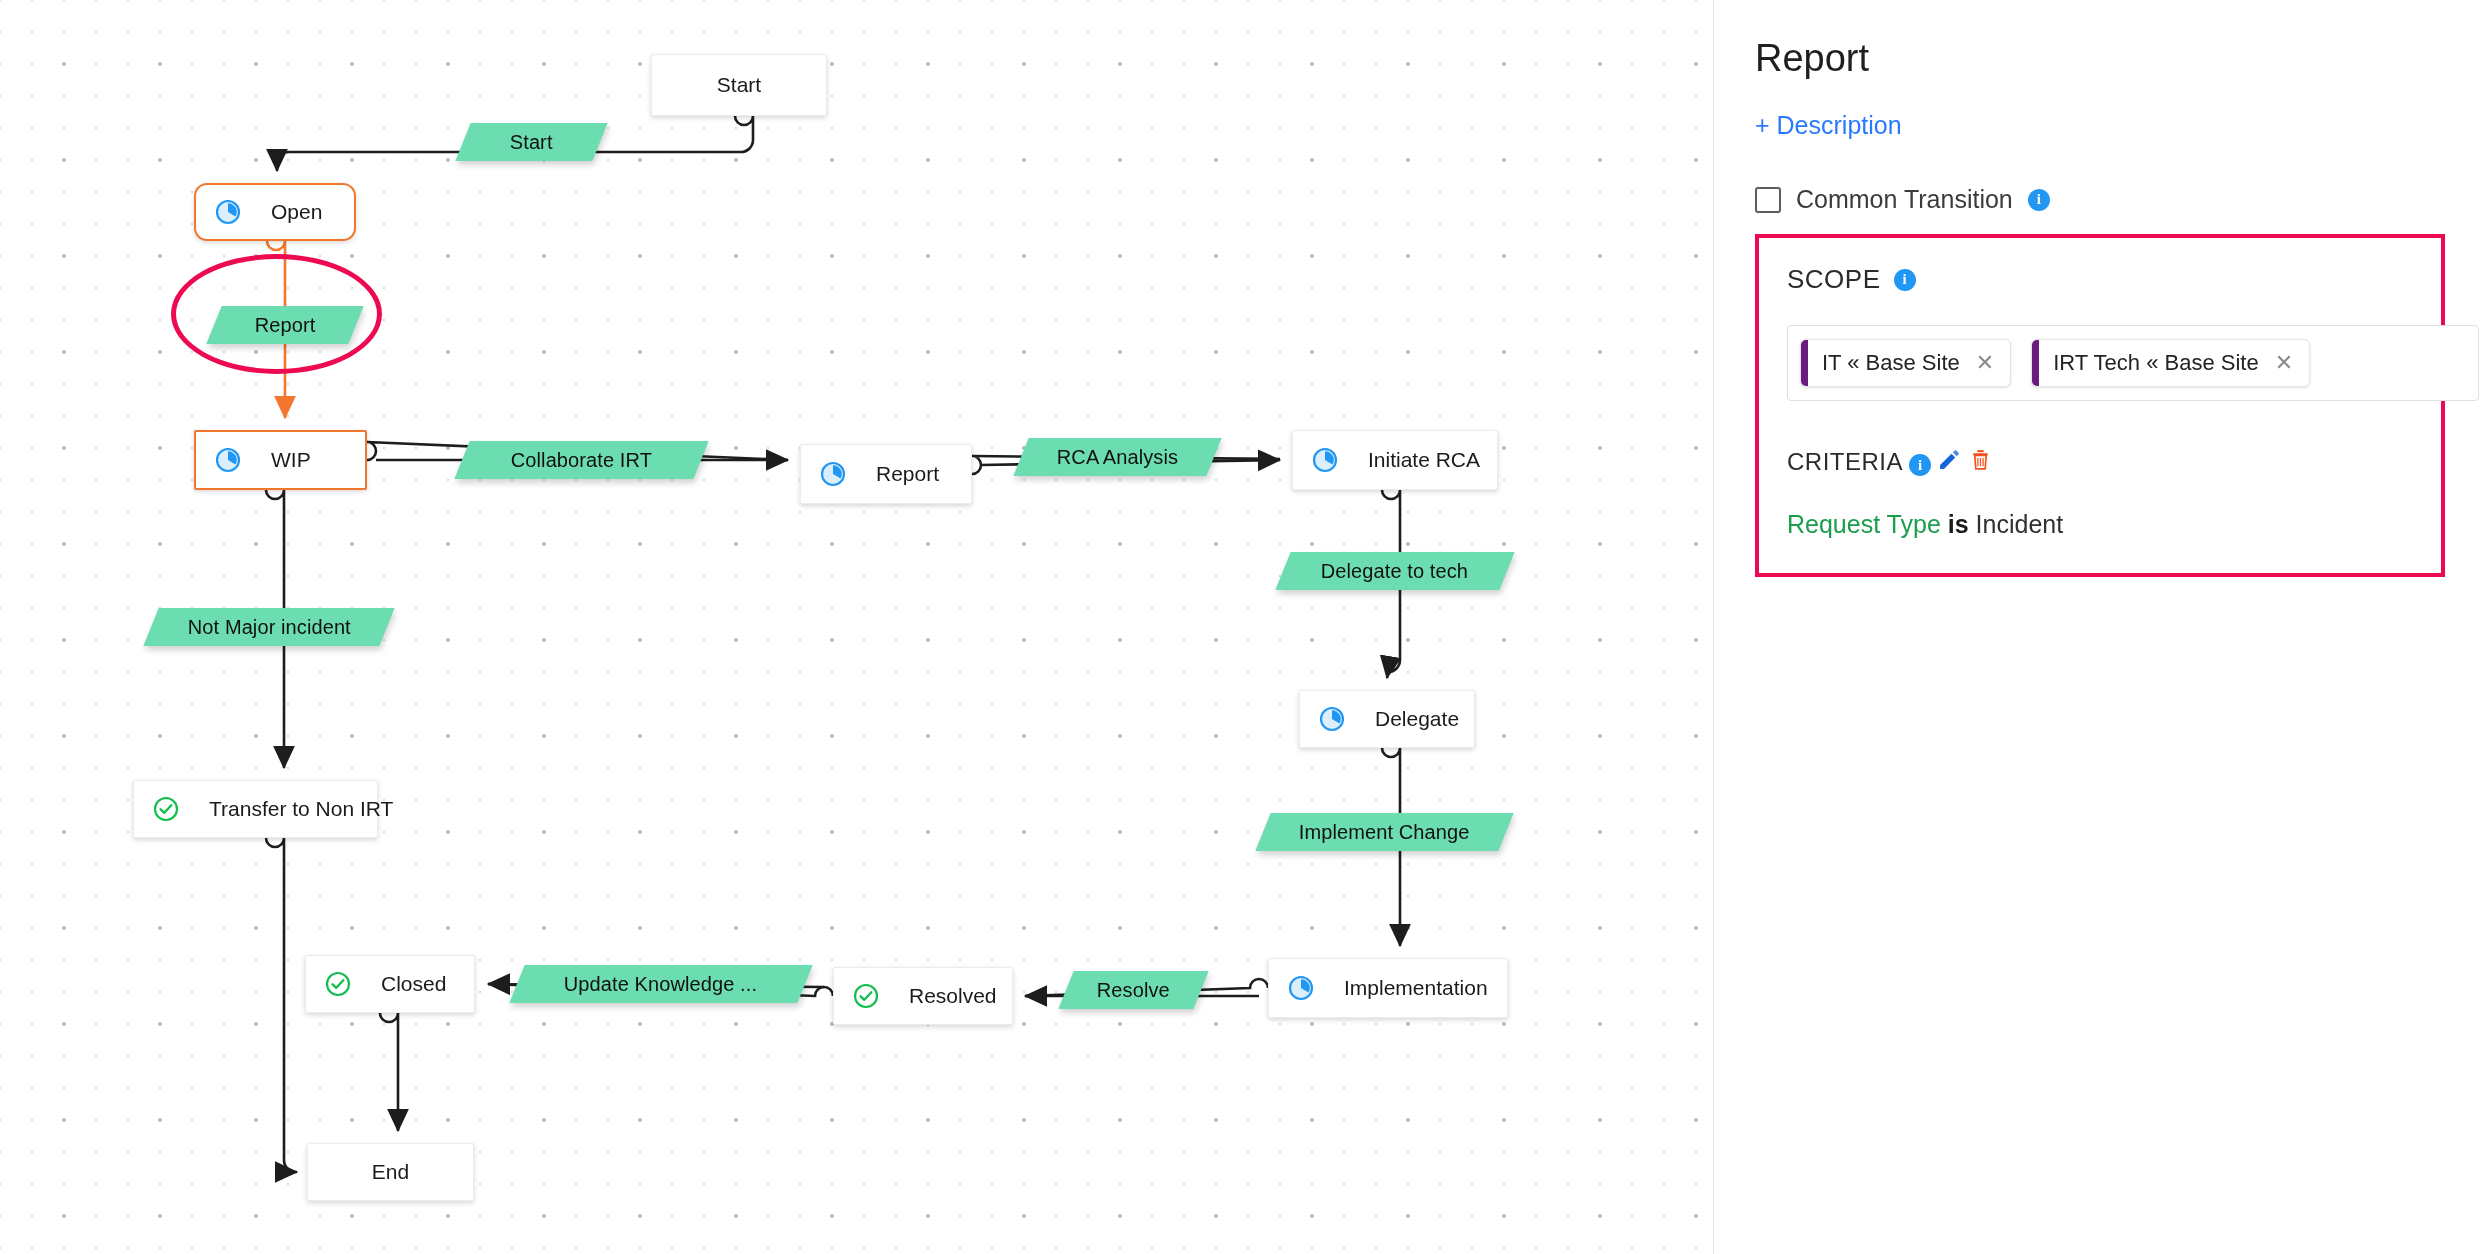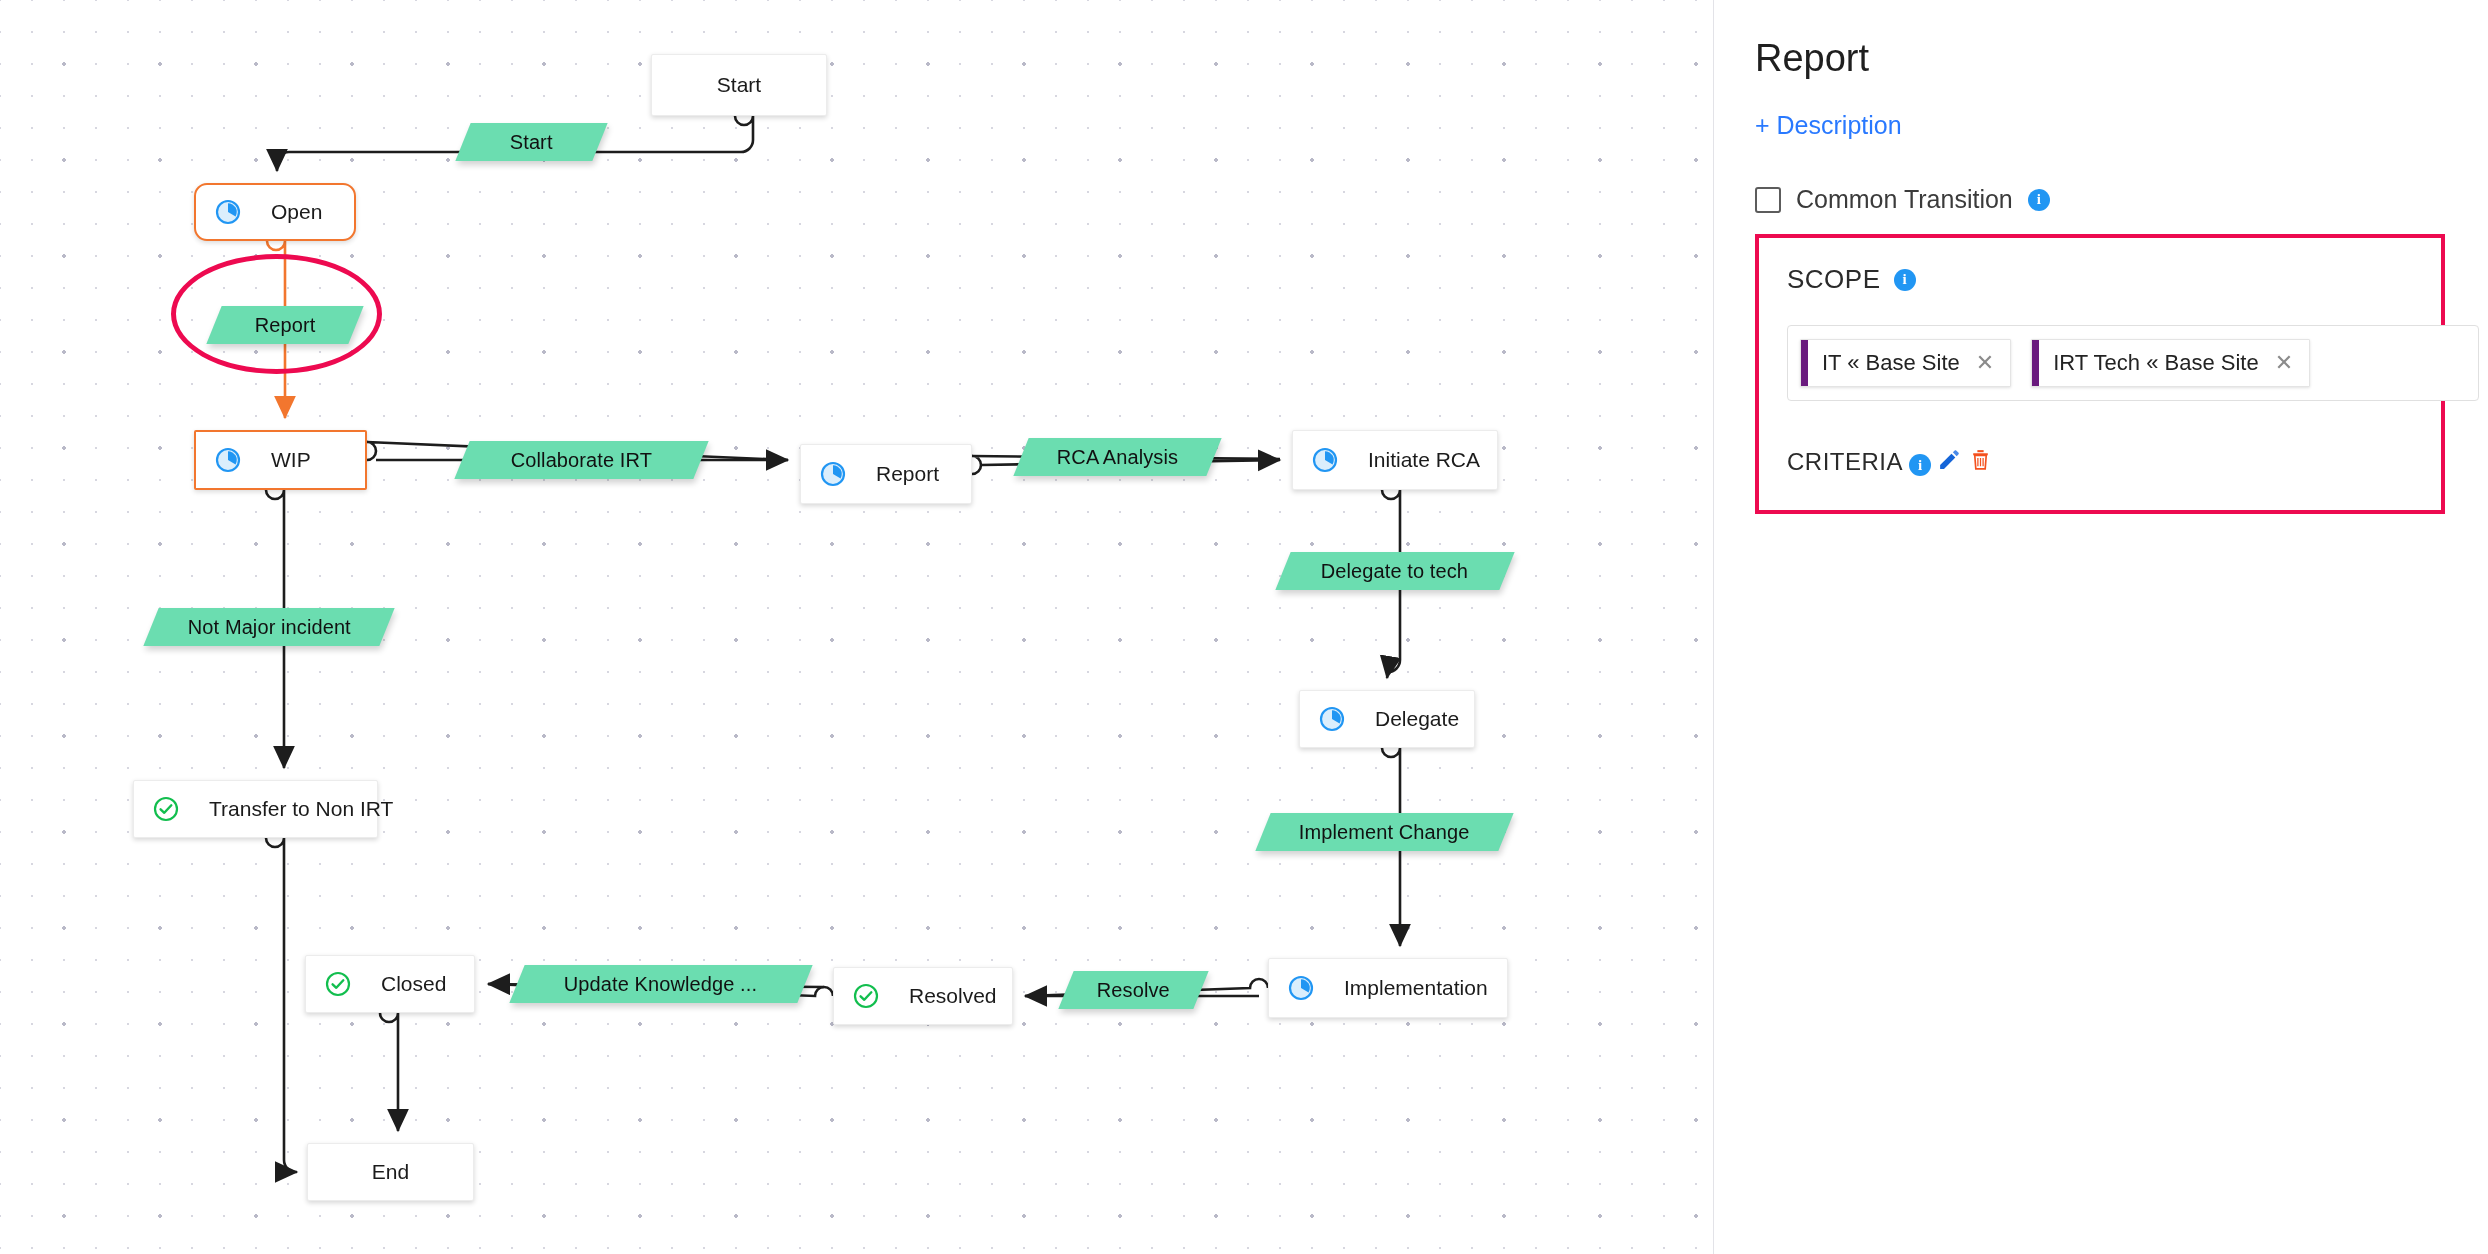--- a/index.html
+++ b/index.html
@@ -113,21 +113,21 @@
   .sechead { display:flex; align-items:center; gap:13px; }
   .sechead .lbl { font-size:26px; color:#2b2b2b; letter-spacing:.5px; }
 
   #chipwrap {
     margin-top:30px; margin-right:-38px; border:1px solid #e0e0e0; border-radius:4px;
     background:#fff; padding:13px 12px; display:flex; gap:20px; align-items:center;
     min-height:66px;
   }
   .chip {
     display:flex; align-items:center; background:#fff; border:1px solid #e4e4e4;
-    border-radius:1px; box-shadow:0 1px 3px rgba(0,0,0,.12);
+    border-radius:6px; box-shadow:0 1px 3px rgba(0,0,0,.12);
     height:48px; padding:0 0 0 0; overflow:hidden;
   }
   .chip .bar { width:7px; align-self:stretch; background:#6A1B7E; flex:0 0 auto; }
   .chip .ctxt { font-size:22px; color:#232323; padding:0 16px 0 14px; white-space:nowrap; }
   .chip .cx { font-size:22px; color:#8b8b8b; padding-right:16px; cursor:pointer; }
 
   #critrow { margin-top:46px; display:flex; align-items:flex-end; gap:6px; }
   #critline { margin-top:34px; font-size:25px; color:#303030; }
   #critline .fld { color:#1a9E4B; }
   #critline .op  { font-weight:bold; color:#1b1b1b; }
@@ -351,17 +351,22 @@
           <span class="trash">
             <svg width="25" height="25" viewBox="0 0 24 24">
               <path d="M5 6h14v2H5z" fill="#F4511E"></path>
               <path d="M9 3h6v2H9z" fill="#F4511E"></path>
               <path d="M6.5 8h11l-1 13h-9z" fill="none" stroke="#F4511E" stroke-width="1.6"></path>
               <path d="M9.5 10.5v8M12 10.5v8M14.5 10.5v8" stroke="#F4511E" stroke-width="1.2"></path>
             </svg>
           </span>
         </div>
 
+        <div id="critline">
+          <span class="fld">Request Type</span>
+          <span class="op">is</span>
+          <span>Incident</span>
+        </div>
 
       </div>
     </div>
   </div>
 </div>
 
 </body></html>

